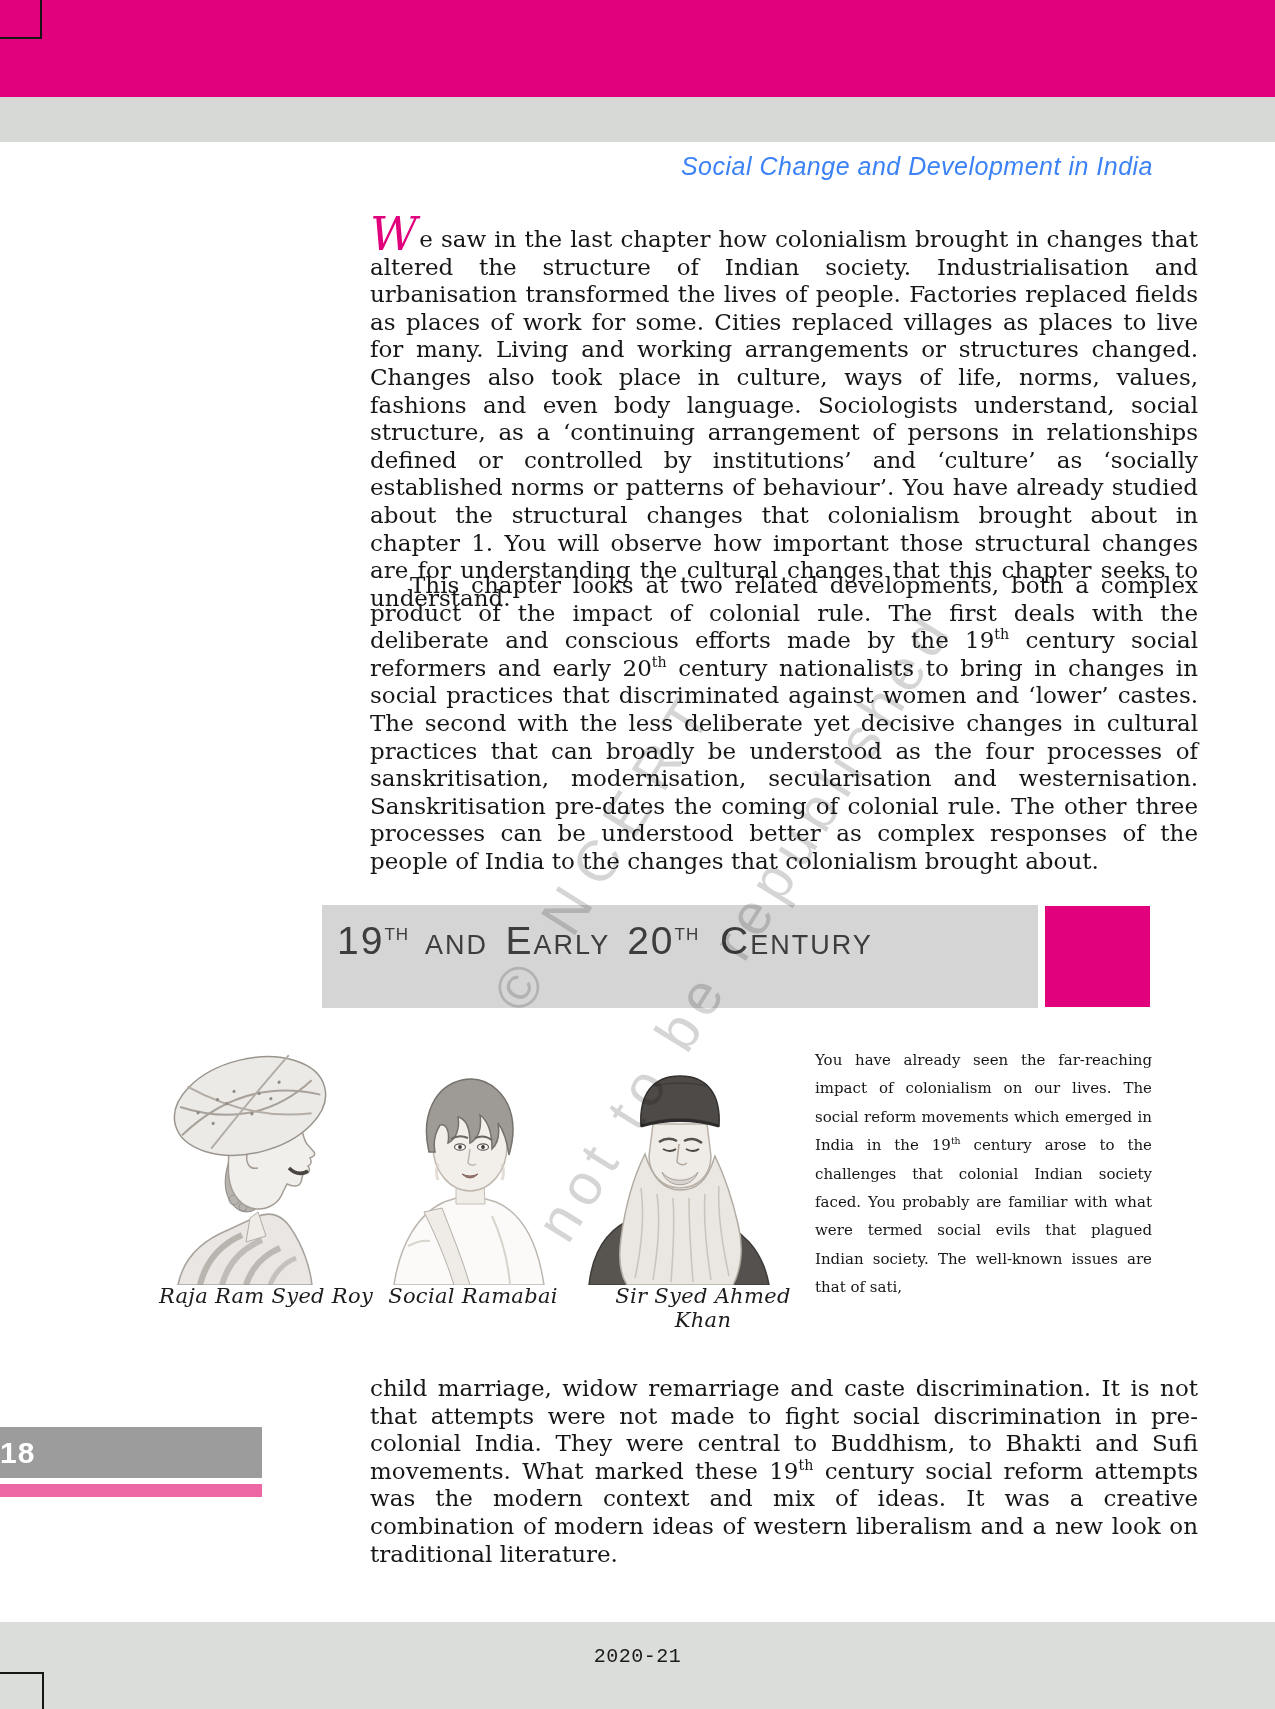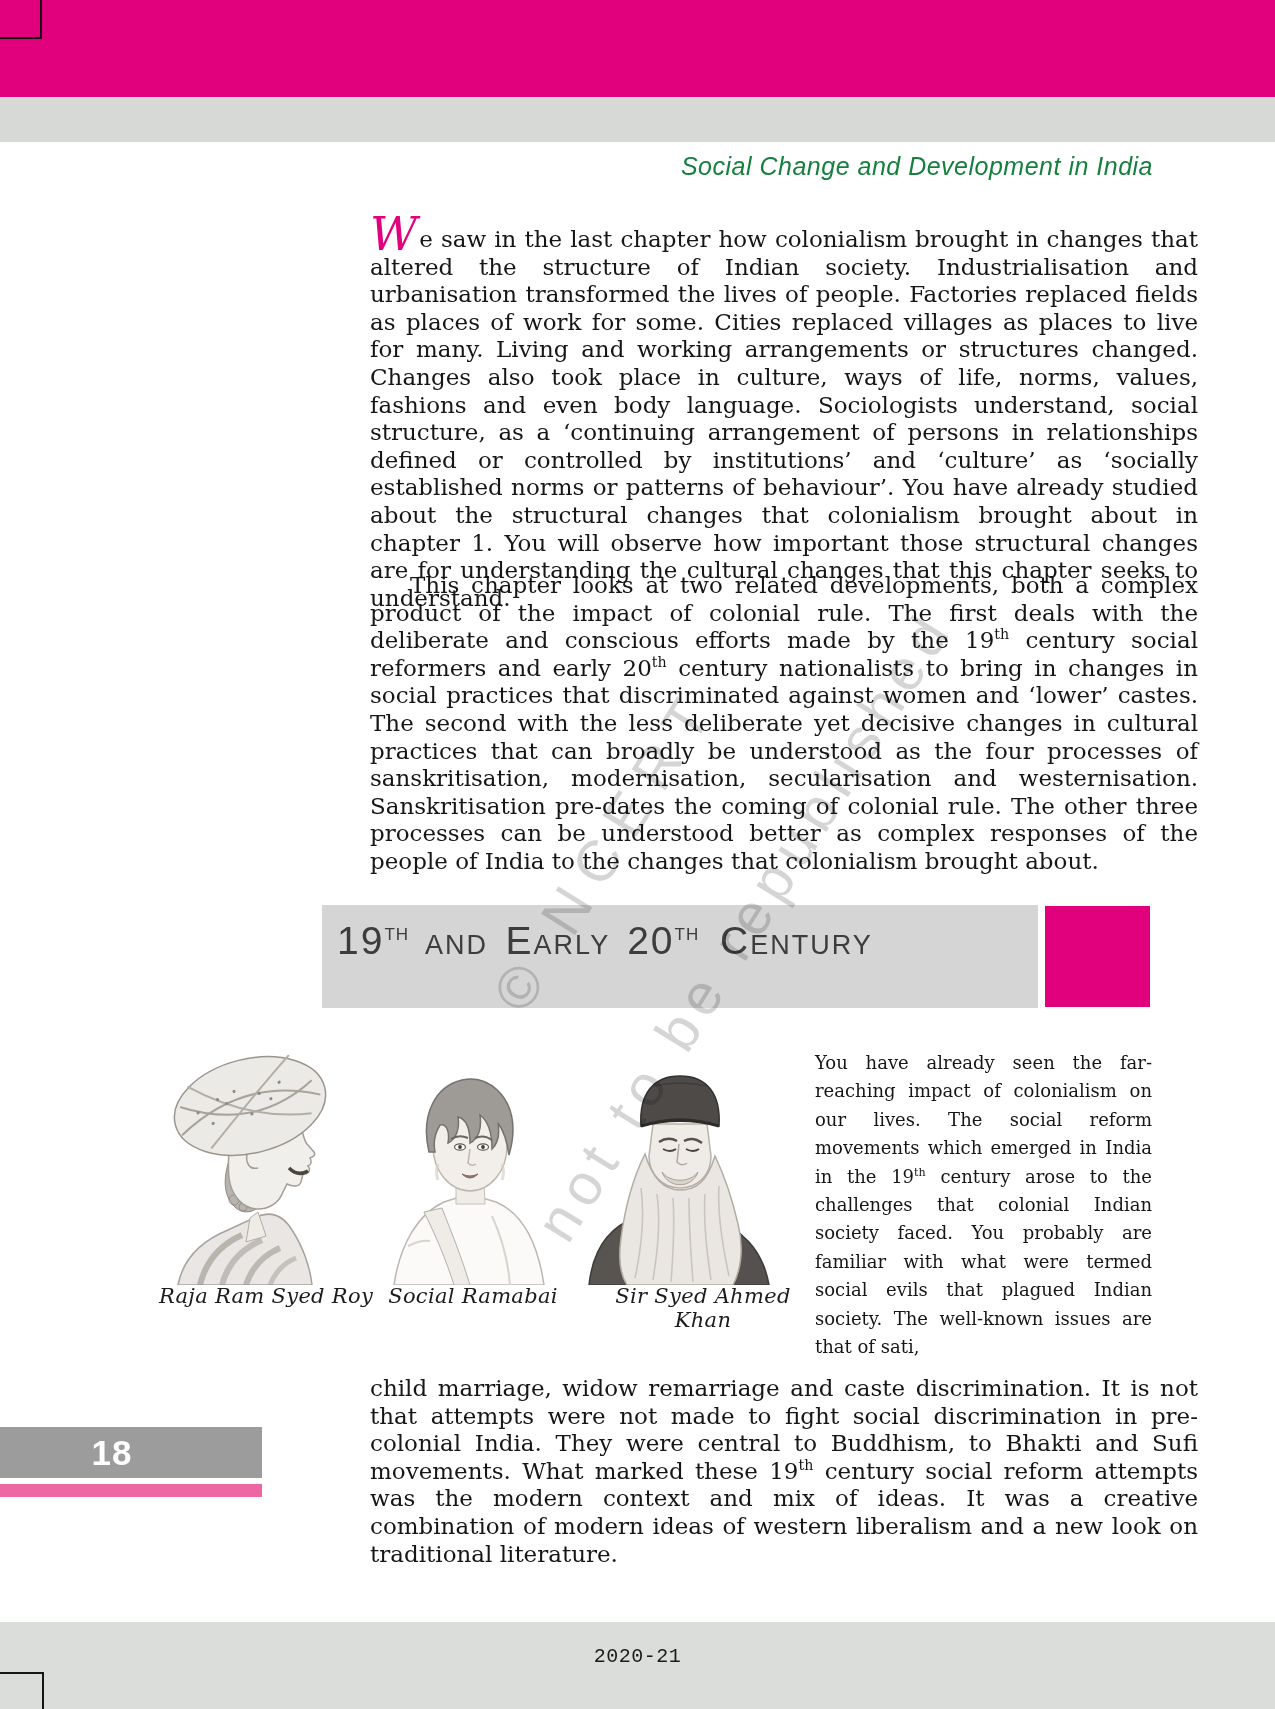--- a/index.html
+++ b/index.html
@@ -11,21 +11,21 @@
   .bar-gray{position:absolute;left:0;top:97px;width:1275px;height:45px;background:#d6d9d6;}
 
   
   .crop-top{position:absolute;left:0;top:0;width:40px;height:37px;
             border-right:2.5px solid #151515;border-bottom:2.5px solid #151515;}
   .crop-bottom{position:absolute;left:0;top:1672px;width:42px;height:37px;
             border-right:2.5px solid #151515;border-top:2.5px solid #151515;}
 
   
   .running-head{position:absolute;top:152px;right:122px;font-family:"Liberation Sans",sans-serif;
-            font-style:italic;font-size:25px;color:#15803d;letter-spacing:0.5px;}
+            font-style:italic;font-size:25px;color:#3b82f6;letter-spacing:0.5px;}
 
   
   .para{position:absolute;text-align:justify;font-size:23px;line-height:27.6px;color:#161616;margin-left:48px;}
   .para1{left:322px;top:203px;width:828px;}
   .para2{left:322px;top:549px;width:828px;text-indent:40px;}
   .dropcap{font-family:"DejaVu Serif",serif;font-style:italic;font-size:46px;line-height:0;
            color:#e2017c;margin-right:2px;position:relative;top:3px;}
   .seg-i{}
   .seg-sup{font-size:0.62em;vertical-align:super;line-height:0;}
 
@@ -40,29 +40,29 @@
   .seg-scsup{font-size:17px;vertical-align:14px;letter-spacing:1px;}
   .pink-block{position:absolute;left:1045px;top:906px;width:105px;height:101px;background:#e2017c;}
 
   
   .portrait{position:absolute;}
   .caption{position:absolute;top:1284px;font-style:italic;font-size:21px;color:#1c1c1c;
            text-align:center;letter-spacing:0.3px;}
 
   
   .right-col{position:absolute;left:815px;top:1031px;width:337px;text-align:justify;
-             font-size:18px;line-height:28.4px;color:#161616;}
+             font-size:15px;line-height:28.4px;color:#161616;}
 
   
   .bottom-para{left:322px;top:1352px;width:828px;}
 
   
   .pagenum-bar{position:absolute;left:0;top:1427px;width:262px;height:51px;background:#9c9c9c;
-               font-family:"Liberation Sans",sans-serif;font-weight:bold;font-size:35px;color:#fff;
-               text-align:center;line-height:51px;padding-right:38px;box-sizing:border-box;letter-spacing:1px;}
+               font-family:"Liberation Sans",sans-serif;font-weight:bold;font-size:30px;color:#fff;
+               text-align:left;line-height:51px;padding-right:38px;box-sizing:border-box;letter-spacing:1px;}
   .pagenum-pink{position:absolute;left:0;top:1484px;width:262px;height:13px;background:#ee67a5;}
 
   
   .footer-bar{position:absolute;left:0;top:1622px;width:1275px;height:87px;background:#dbddda;}
   .footer-year{position:absolute;left:0;top:1645px;width:1275px;text-align:center;
                font-family:Liberation Mono, monospace;font-size:20px;color:#1a1a1a;letter-spacing:0.5px;}
 
   
   .watermark{position:absolute;left:380px;top:560px;width:600px;height:800px;pointer-events:none;
              mix-blend-mode:multiply;z-index:6;font-family:"Liberation Sans",sans-serif;}

